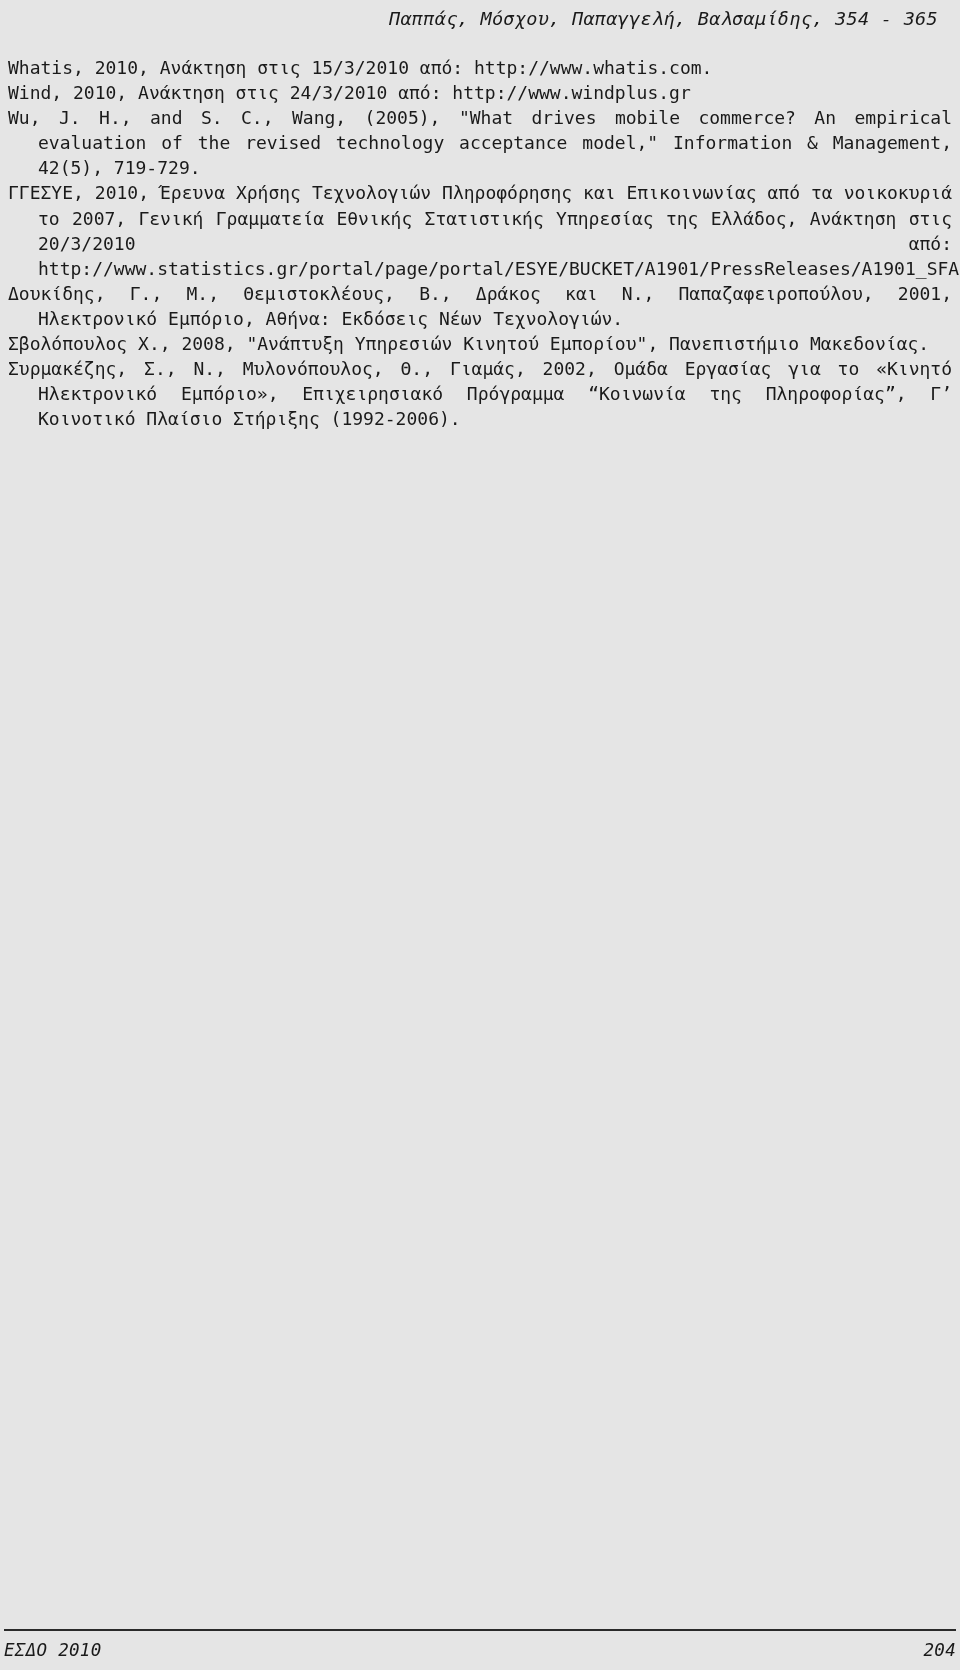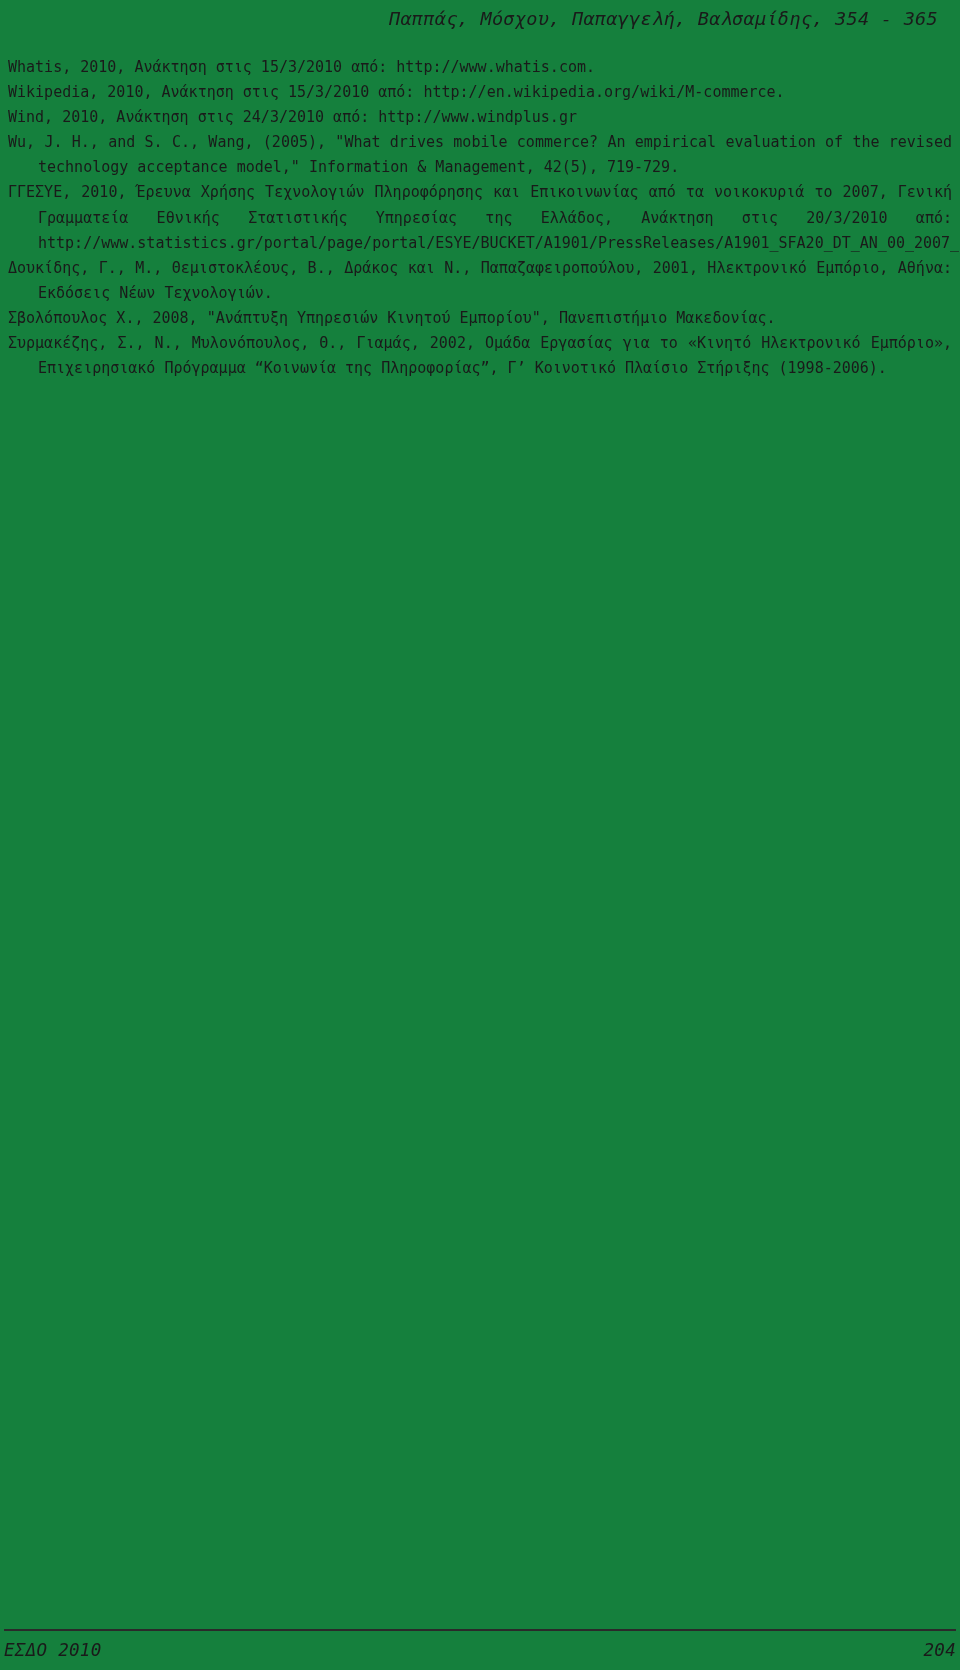--- a/index.html
+++ b/index.html
@@ -4,21 +4,21 @@
 <style>
   html, body {
     margin: 0;
     padding: 0;
     background: #ffffff;
   }
   .page {
     position: relative;
     width: 960px;
     height: 1670px;
-    background: #15803d;
+    background: #e5e5e5;
     font-family: "DejaVu Sans Mono", "Liberation Mono", monospace;
     color: #1a1a1a;
     overflow: hidden;
     box-sizing: border-box;
   }
 
   
   .running-head {
     position: absolute;
     top: 8px;
@@ -36,21 +36,21 @@
 
   
   .refs {
     position: absolute;
     top: 55px;
     left: 8px;
     width: 944px;
     box-sizing: border-box;
   }
   .ref-entry {
-    font-size: 15px;
+    font-size: 18px;
     line-height: 25.1px;
     text-align: justify;
     text-justify: inter-word;
     padding-left: 30px;
     text-indent: -30px;
     margin: 0;
     color: #1a1a1a;
     word-spacing: 0px;
   }
 
@@ -80,27 +80,26 @@
 </style>
 </head>
 <body>
 
 <div class="page">
 
   <div class="running-head">Παππάς, Μόσχου, Παπαγγελή, Βαλσαμίδης, 354 - 365</div>
 
   <div class="refs">
     <p class="ref-entry">Whatis, 2010, Ανάκτηση στις 15/3/2010 από: http://www.whatis.com.</p>
-    <p class="ref-entry">Wikipedia, 2010, Ανάκτηση στις 15/3/2010 από: http://en.wikipedia.org/wiki/M-commerce.</p>
     <p class="ref-entry">Wind, 2010, Ανάκτηση στις 24/3/2010 από: http://www.windplus.gr</p>
     <p class="ref-entry">Wu, J. H., and S. C., Wang, (2005), "What drives mobile commerce? An empirical evaluation of the revised technology acceptance model," Information &amp; Management, 42(5), 719-729.</p>
     <p class="ref-entry">ΓΓΕΣΥΕ, 2010, Έρευνα Χρήσης Τεχνολογιών Πληροφόρησης και Επικοινωνίας από τα νοικοκυριά το 2007, Γενική Γραμματεία Εθνικής Στατιστικής Υπηρεσίας της Ελλάδος, Ανάκτηση στις 20/3/2010 από: http://www.statistics.gr/portal/page/portal/ESYE/BUCKET/A1901/PressReleases/A1901_SFA20_DT_AN_00_2007_02_F_GR_0.pdf.</p>
     <p class="ref-entry">Δουκίδης, Γ., Μ., Θεμιστοκλέους, Β., Δράκος και Ν., Παπαζαφειροπούλου, 2001, Ηλεκτρονικό Εμπόριο, Αθήνα: Εκδόσεις Νέων Τεχνολογιών.</p>
     <p class="ref-entry">Σβολόπουλος Χ., 2008, "Ανάπτυξη Υπηρεσιών Κινητού Εμπορίου", Πανεπιστήμιο Μακεδονίας.</p>
-    <p class="ref-entry">Συρμακέζης, Σ., Ν., Μυλονόπουλος, Θ., Γιαμάς, 2002, Ομάδα Εργασίας για το «Κινητό Ηλεκτρονικό Εμπόριο», Επιχειρησιακό Πρόγραμμα “Κοινωνία της Πληροφορίας”, Γ’ Κοινοτικό Πλαίσιο Στήριξης (1998-2006).</p>
+    <p class="ref-entry">Συρμακέζης, Σ., Ν., Μυλονόπουλος, Θ., Γιαμάς, 2002, Ομάδα Εργασίας για το «Κινητό Ηλεκτρονικό Εμπόριο», Επιχειρησιακό Πρόγραμμα “Κοινωνία της Πληροφορίας”, Γ’ Κοινοτικό Πλαίσιο Στήριξης (1992-2006).</p>
   </div>
 
   <div class="footer-rule"></div>
 
   <div class="footer">
     <span>ΕΣΔΟ 2010</span>
     <span>204</span>
   </div>
 
 </div>

